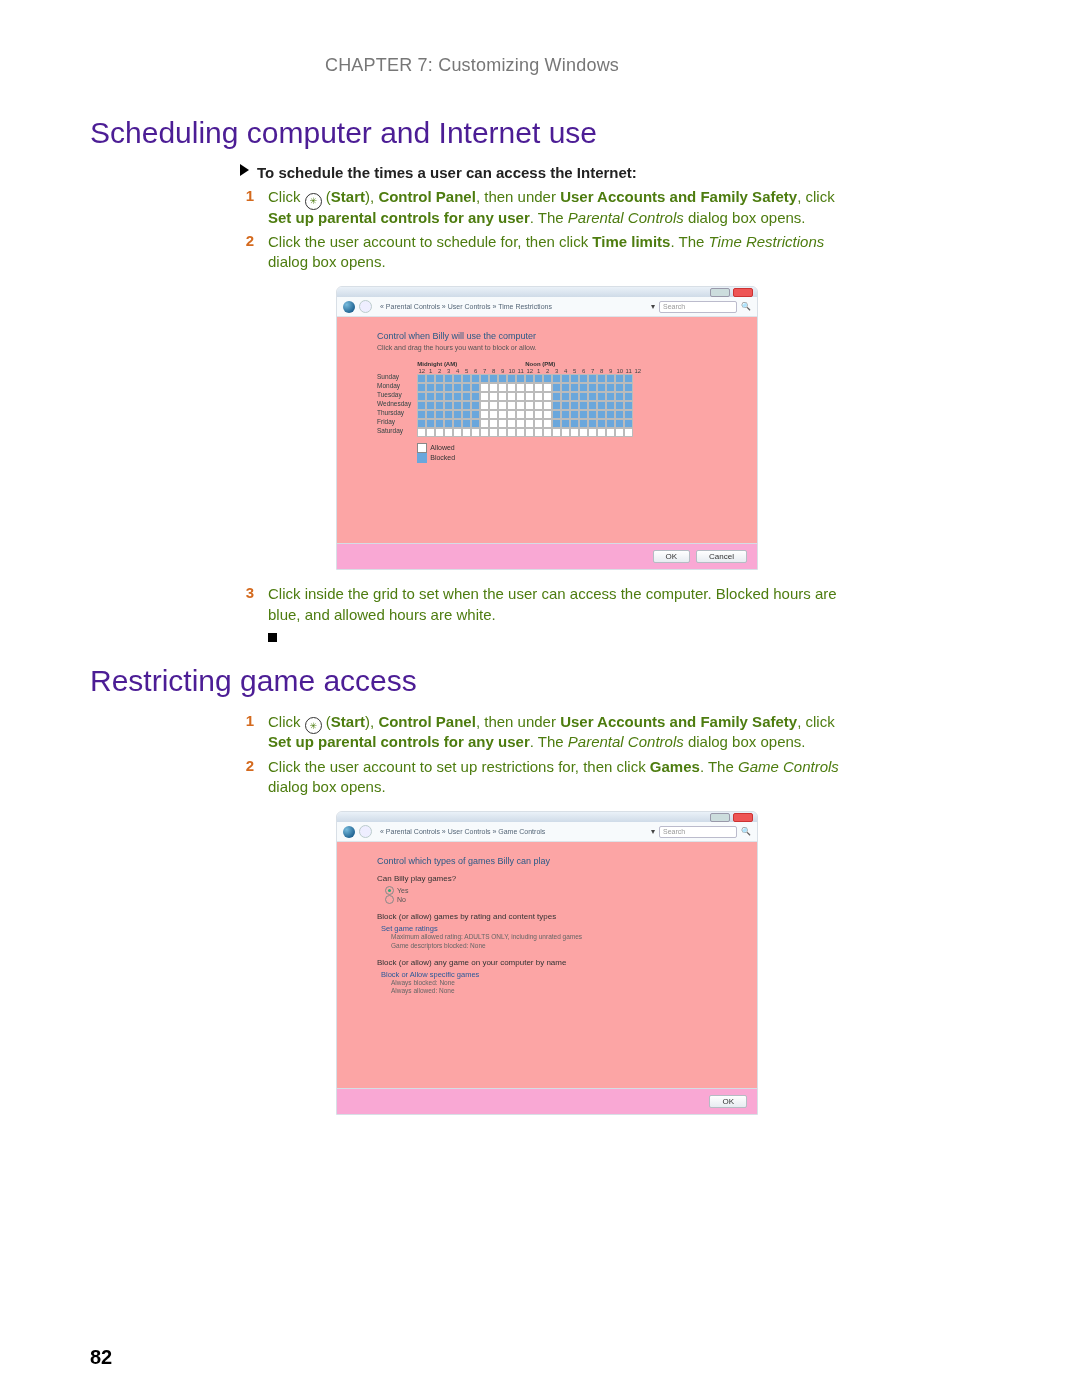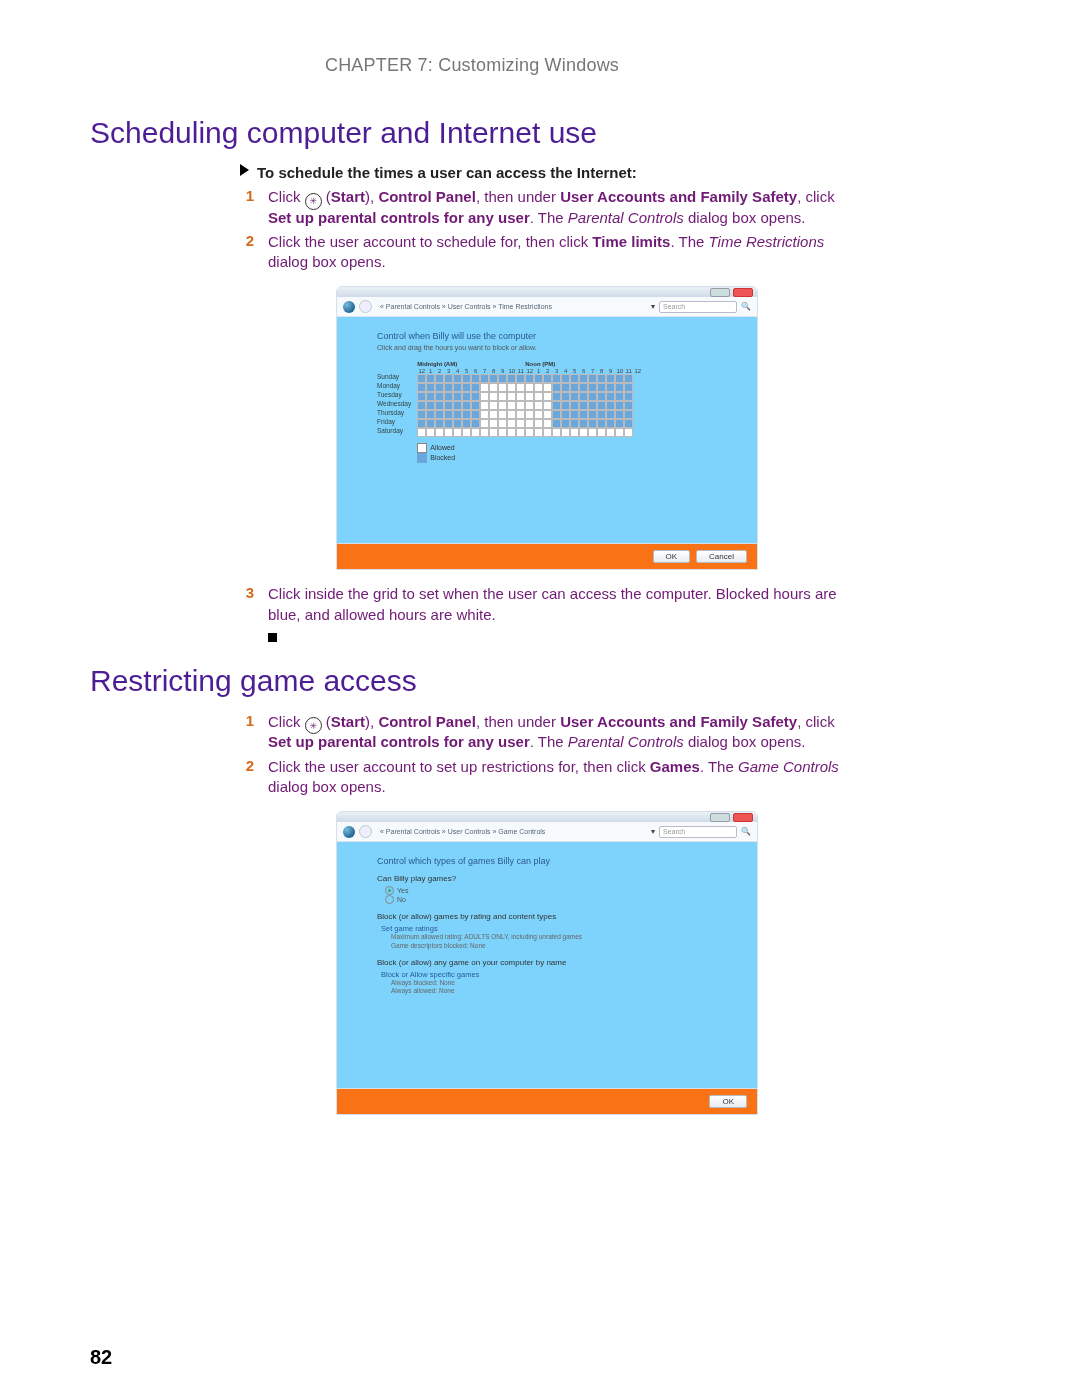--- a/index.html
+++ b/index.html
@@ -62,21 +62,21 @@
   ol.steps > li .num {
     font-weight: 700;
     color: #d46a1e;
     font-size: 15px;
     min-width: 14px;
     text-align: right;
   }
   ol.steps > li .body {
     font-size: 15px;
     line-height: 1.35;
-    color: #701a75;
+    color: #4d7c0f;
   }
   .body b { font-weight:700; }
   .body .start-orb {
     display:inline-flex;
     align-items:center;
     justify-content:center;
     width:15px;height:15px;
     border:1.5px solid #333;
     border-radius:50%;
     font-size:9px;
@@ -119,21 +119,21 @@
     display:flex;align-items:center;gap:4px;
     padding:3px 6px;
     background:#f7fafc;
     border-bottom:1px solid #dde4ea;
   }
   .mock .orb {width:12px;height:12px;border-radius:50%;background:radial-gradient(circle at 30% 30%,#7bd,#047);}
   .mock .nav-arrow{width:11px;height:11px;border:1px solid #bcc;border-radius:50%;background:#eef;}
   .mock .crumbs {flex:1;margin:0 4px;color:#567;font-size:7px;}
   .mock .search-box{width:70px;height:10px;border:1px solid #bbc;background:#fff;border-radius:2px;padding:0 3px;font-size:7px;color:#999;display:flex;align-items:center;}
   .mock .inner {
-    background:#7dd3fc;
+    background:#fca5a5;
     padding:14px 24px 12px 40px;
     min-height:200px;
     position:relative;
   }
   .mock .inner h4 {margin:0 0 3px 0;font-size:9px;font-weight:400;color:#2b5a87;}
   .mock .inner .sub {font-size:7px;color:#555;margin-bottom:10px;}
 
   
   .time-wrap{display:flex;gap:6px;align-items:flex-start;}
   .day-labels{font-size:6.5px;color:#344;padding-top:12px;}
@@ -144,21 +144,21 @@
   .hour-header{display:flex;font-size:6px;font-weight:700;color:#333;margin-bottom:1px;}
   .hour-header .lbl-m{width:108px;}
   .hour-header .lbl-n{width:108px;}
   .grid-row{display:flex;}
   .grid-row .cell{width:9px;height:9px;border:0.5px solid #bbb;box-sizing:border-box;background:#fff;}
   .grid-row .cell.block{background:#6aa7dc;}
   .legend{margin-top:6px;font-size:7px;color:#333;}
   .legend .sw{display:inline-block;width:8px;height:8px;border:1px solid #888;vertical-align:middle;margin-right:3px;}
   .legend .sw.white{background:#fff;}
   .legend .sw.blue{background:#6aa7dc;border-color:#6aa7dc;}
-  .mock .btnbar{display:flex;justify-content:flex-end;gap:6px;padding:6px 10px;background:#f97316;border-top:1px solid #d5dde5;}
+  .mock .btnbar{display:flex;justify-content:flex-end;gap:6px;padding:6px 10px;background:#f9a8d4;border-top:1px solid #d5dde5;}
   .mock .btn{border:1px solid #b5bcc4;background:linear-gradient(#fff,#e7ecf1);padding:1px 12px;border-radius:2px;font-size:8px;color:#333;}
 
   
   .gc .inner{min-height:220px;}
   .gc .q{font-size:8px;color:#333;margin:8px 0 3px 0;}
   .gc .radio{font-size:7px;margin-left:8px;color:#555;display:flex;align-items:center;gap:3px;}
   .gc .radio .dot{width:7px;height:7px;border:1px solid #888;border-radius:50%;display:inline-block;}
   .gc .radio .dot.on::after{content:'';display:block;width:3px;height:3px;background:#3a7;border-radius:50%;margin:2px;}
   .gc .linkish{color:#2b5a9a;font-size:7.5px;margin-left:4px;}
   .gc .detail{font-size:6.5px;color:#666;margin-left:14px;line-height:1.3;}

